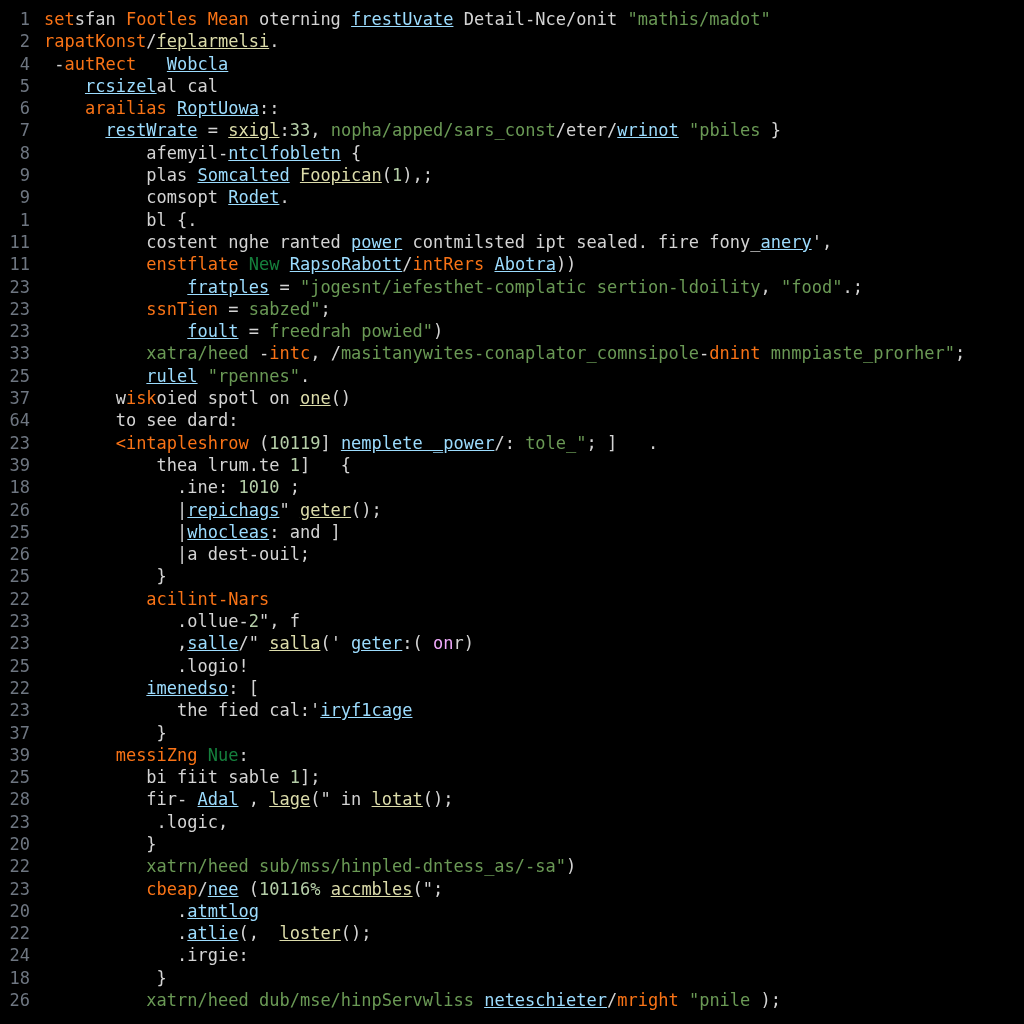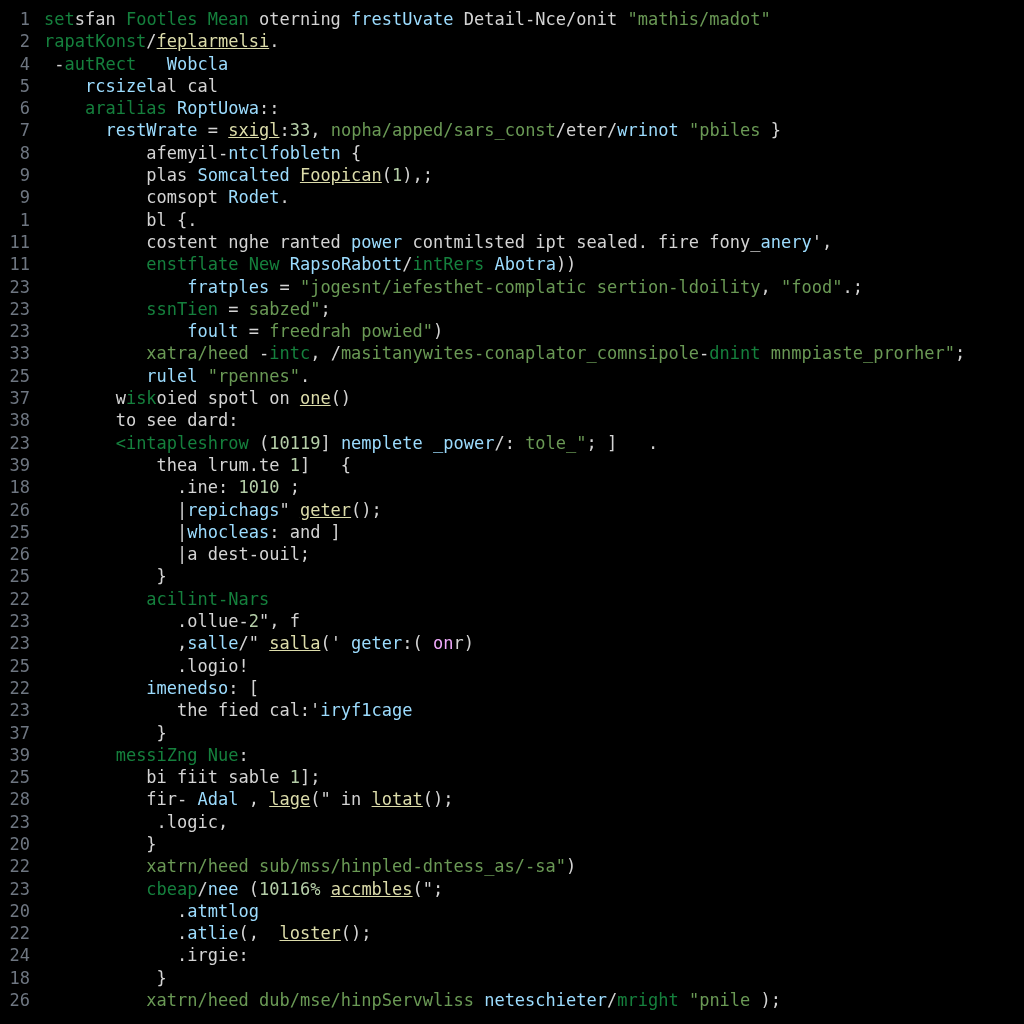--- a/index.html
+++ b/index.html
@@ -25,22 +25,22 @@
     color: #6e7681;
     user-select: none;
     flex-shrink: 0;
   }
   .gutter div { height: 22.3px; }
   .code {
     flex: 1;
     white-space: pre;
   }
   .code .line { height: 22.3px; display:block; }
-  .kw  { color: #15803d; }          
-  .fn  { color: #9cdcfe; }          
+  .kw  { color: #f97316; }          
+  .fn  { color: #9cdcfe; text-decoration: underline; }          
   .str { color: #6a9955; }          
   .num { color: #b5cea8; }          
   .pun { color: #d4d4d4; }          
   .err { color: #f0abfc; }          
   .fnY { color: #dcdcaa; text-decoration: underline; }          
   .typ { color: #15803d; }          
 </style>
 </head>
 <body>
 
@@ -57,21 +57,21 @@
       <div>9</div>
       <div>1</div>
       <div>11</div>
       <div>11</div>
       <div>23</div>
       <div>23</div>
       <div>23</div>
       <div>33</div>
       <div>25</div>
       <div>37</div>
-      <div>38</div>
+      <div>64</div>
       <div>23</div>
       <div>39</div>
       <div>18</div>
       <div>26</div>
       <div>25</div>
       <div>26</div>
       <div>25</div>
       <div>22</div>
       <div>23</div>
       <div>23</div>

